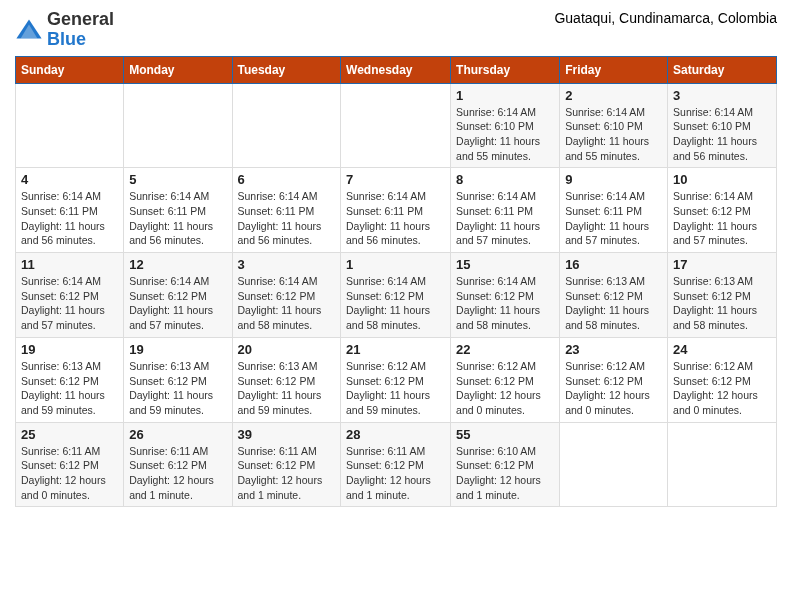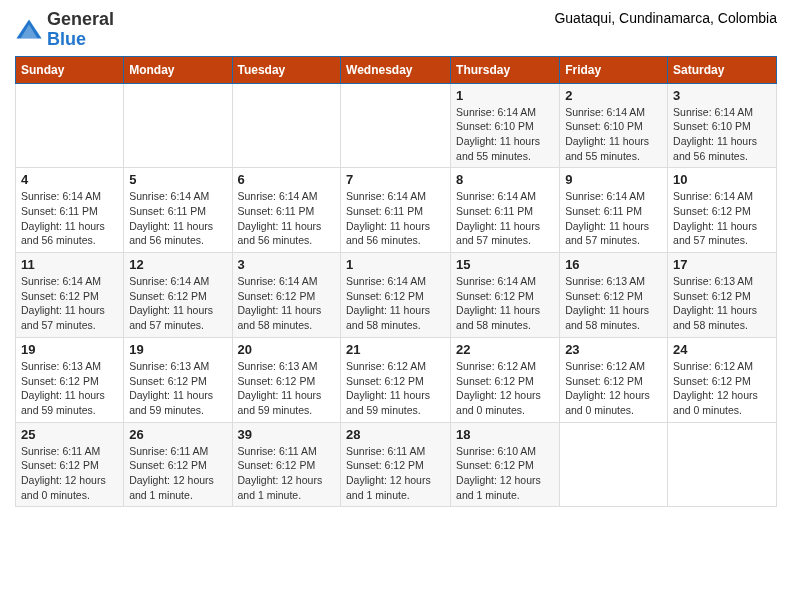--- a/index.html
+++ b/index.html
@@ -244,20 +244,20 @@
         </td>
         <td>
           <div class="day-num">39</div>
           <div class="day-info">Sunrise: 6:11 AM<br>Sunset: 6:12 PM<br>Daylight: 12 hours and 1 minute.</div>
         </td>
         <td>
           <div class="day-num">28</div>
           <div class="day-info">Sunrise: 6:11 AM<br>Sunset: 6:12 PM<br>Daylight: 12 hours and 1 minute.</div>
         </td>
         <td>
-          <div class="day-num">18</div>
+          <div class="day-num">55</div>
           <div class="day-info">Sunrise: 6:10 AM<br>Sunset: 6:12 PM<br>Daylight: 12 hours and 1 minute.</div>
         </td>
         <td class="empty-cell"></td>
         <td class="empty-cell"></td>
       </tr>
     </tbody>
 </table>
 
 </body></html>

